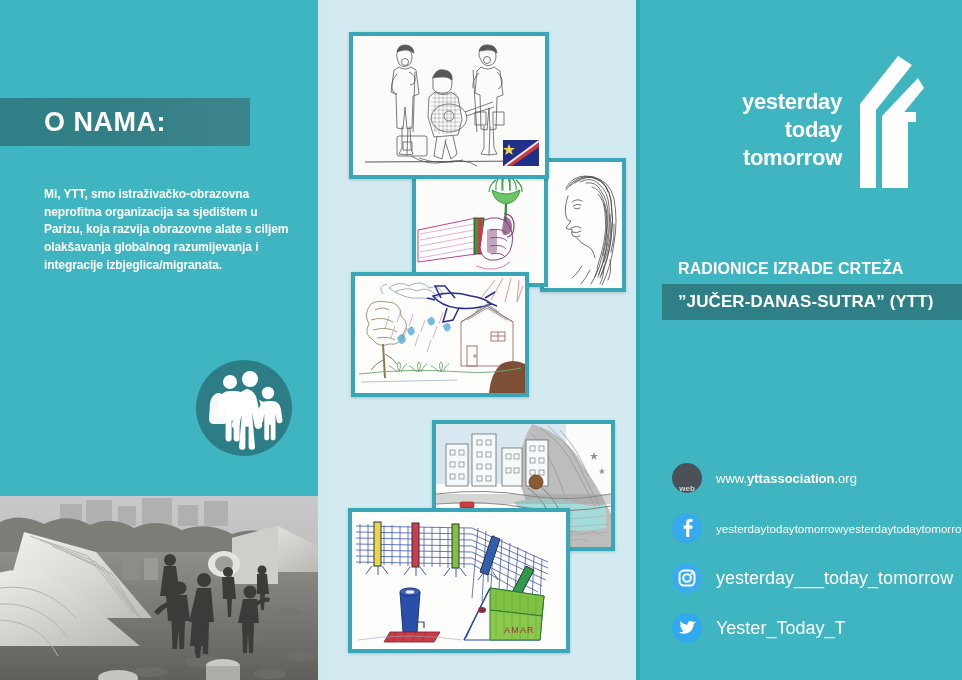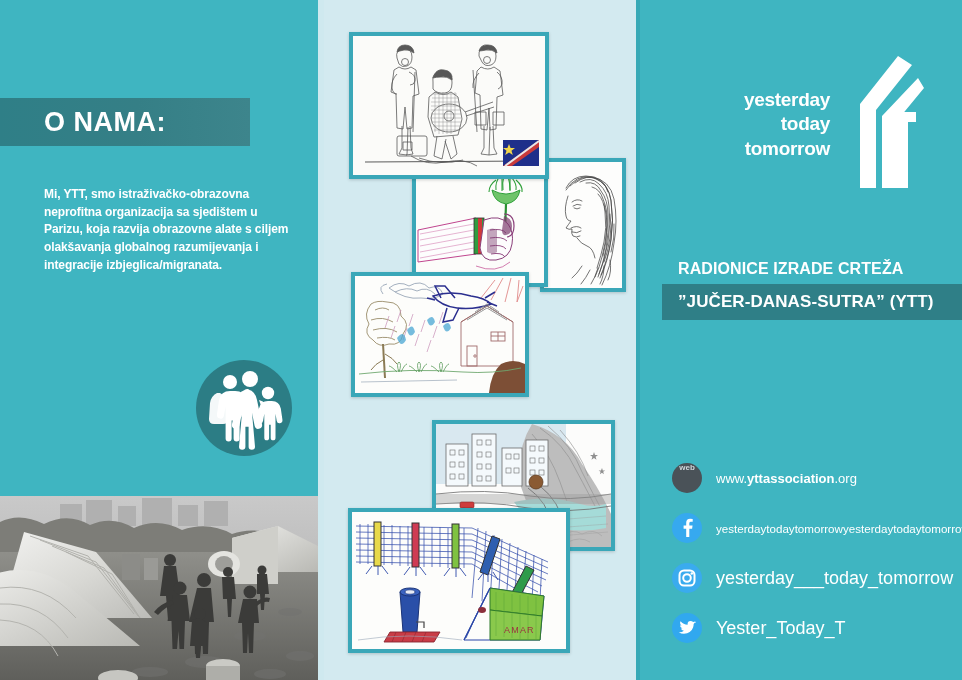--- a/index.html
+++ b/index.html
@@ -88,23 +88,23 @@
   .shot-face   {left:540px;top:158px;  width:78px; height:126px; z-index:3;}
   .shot-house  {left:351px;top:272px;  width:170px;height:117px; z-index:5;}
   .shot-city   {left:432px;top:420px;  width:175px;height:123px; z-index:4;}
   .shot-camp   {left:348px;top:508px;  width:214px;height:137px; z-index:6;}
 
   
   .logo{
     position:absolute;left:698px;top:88px;width:226px;height:100px;
   }
   .logo-words{
-    position:absolute;left:0;top:0;width:132px;
+    position:absolute;left:12px;top:0;width:132px;
     text-align:right;color:#ffffff;
-    font-weight:bold;font-size:19px;line-height:1.28;
+    font-weight:bold;font-size:22px;line-height:1.28;
     letter-spacing:-.3px;
   }
   .logo-mark{position:absolute;left:138px;top:-32px;}
 
   .ws-title{
     position:absolute;left:678px;top:260px;width:280px;
     color:#ffffff;font-weight:bold;font-size:16px;
     letter-spacing:.1px;
   }
   .ws-sub-band{
@@ -117,21 +117,21 @@
   }
 
   .contacts{position:absolute;left:672px;top:462px;width:290px;}
   .contact-row{
     display:flex;align-items:center;
     height:32px;margin-bottom:18px;
   }
   .contact-icon{
     width:30px;height:30px;border-radius:50%;
     flex:0 0 30px;
-    display:flex;align-items:flex-start;justify-content:center;
+    display:flex;align-items:flex-end;justify-content:center;
     margin-right:14px;
   }
   .ic-web{background:#4a5258;}
   .ic-web span{color:#cfd6da;font-size:8px;font-weight:bold;}
   .ic-fb{background:#36a9ef;}
   .ic-ig{background:#3aabee;}
   .ic-tw{background:#31a8ef;}
   .contact-icon svg{display:block;}
 
   .contact-text{

